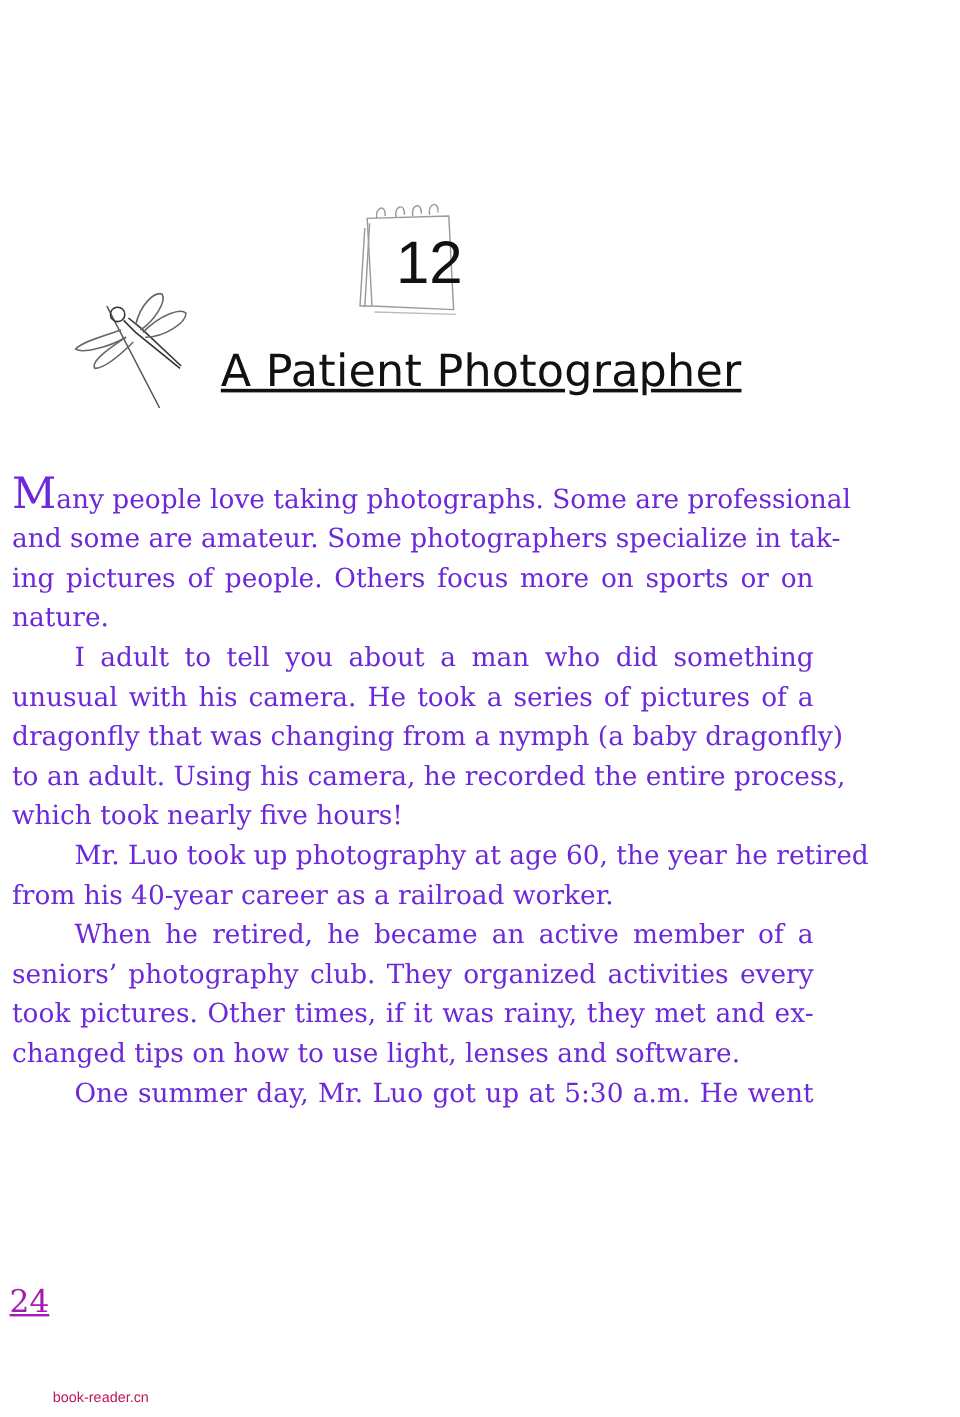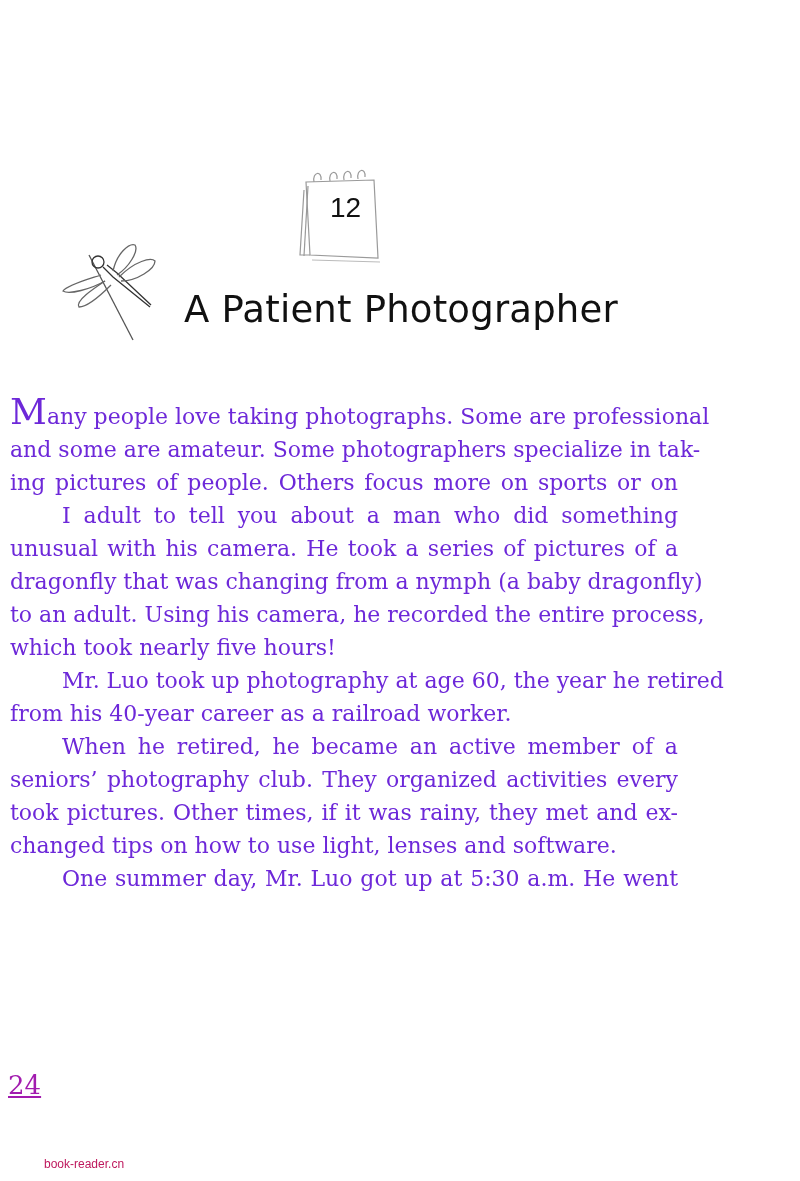--- a/index.html
+++ b/index.html
@@ -1,21 +1,21 @@
 <!DOCTYPE html>
 <html><head>
 <meta charset="utf-8">
 <style>
   html, body { margin: 0; padding: 0; background: #ffffff; }
   body { width: 800px; height: 1181px; position: relative; overflow: hidden; color: #1a1a1a; }
   .calendar { position: absolute; left: 294px; top: 160px; width: 100px; height: 110px; }
   .calendar svg { position: absolute; left: 0; top: 0; }
-  .chapter-num { position: absolute; left: 36px; top: 34px; font-family: "Liberation Sans", sans-serif; font-size: 28px; color: #111; line-height: 1; }
+  .chapter-num { position: absolute; left: 36px; top: 34px; font-family: "Liberation Sans", sans-serif; font-size: 50px; color: #111; line-height: 1; }
   .dragonfly { position: absolute; left: 55px; top: 235px; width: 130px; height: 110px; }
-  .chapter-title { position: absolute; left: 184px; top: 288px; font-family: "DejaVu Sans", sans-serif; font-size: 37px; color: #111; white-space: nowrap; letter-spacing: 0.2px; }
+  .chapter-title { position: absolute; left: 184px; top: 288px; font-family: "DejaVu Sans", sans-serif; font-size: 37px; color: #111; white-space: nowrap; letter-spacing: 0.2px; text-decoration: underline; }
   .body-text { position: absolute; left: 10px; top: 398px; width: 668px; font-family: "DejaVu Serif", serif; font-size: 22px; line-height: 33px; color: #6d28d9; }
   .line { display: block; white-space: nowrap; text-align: justify; text-align-last: justify; }
   .line.last { text-align-last: left; }
   .line.indent { padding-left: 52px; }
   .dropcap { font-size: 36px; line-height: 28px; }
   .page-number { position: absolute; left: 8px; top: 1070px; font-family: "DejaVu Serif", serif; font-size: 26px; color: #a21caf; text-decoration: underline; }
   .watermark { position: absolute; left: 44px; top: 1157px; font-family: "Liberation Sans", sans-serif; font-size: 12px; color: #be185d; }
 </style>
 </head>
 <body>
@@ -51,20 +51,21 @@
   </svg>
 </div>
 
 <div class="chapter-title">A Patient Photographer</div>
 
 <div class="body-text">
   <div>
     <span class="line"><span class="dropcap">M</span><span>any people love taking photographs. Some are professional</span></span>
     <span class="line">and some are amateur. Some photographers specialize in tak-</span>
     <span class="line">ing pictures of people. Others focus more on sports or on</span>
+    <span class="line last">nature.</span>
   </div>
   <div>
     <span class="line indent">I adult to tell you about a man who did something</span>
     <span class="line">unusual with his camera. He took a series of pictures of a</span>
     <span class="line">dragonfly that was changing from a nymph (a baby dragonfly)</span>
     <span class="line">to an adult. Using his camera, he recorded the entire process,</span>
     <span class="line last">which took nearly five hours!</span>
   </div>
   <div>
     <span class="line indent">Mr. Luo took up photography at age 60, the year he retired</span>

